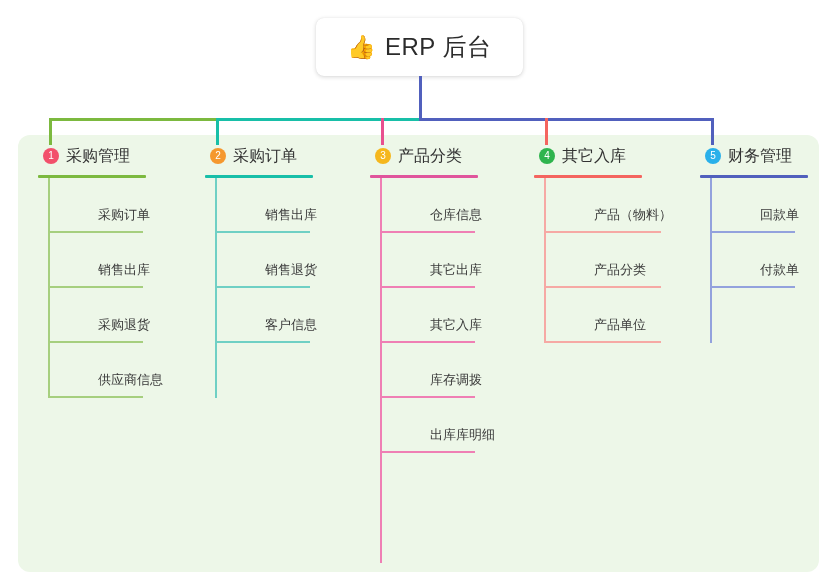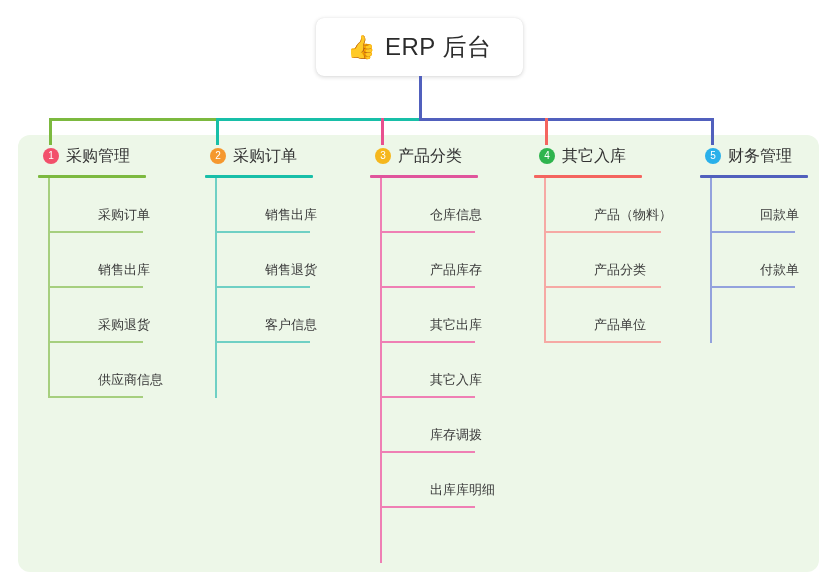--- a/index.html
+++ b/index.html
@@ -140,25 +140,20 @@
         <div class="head-rule" style="background: rgb(224, 85, 156); width: 108px;"></div>
         <div class="leaves">
           <div class="spine" style="background: rgb(239, 127, 180); height: 385px;"></div>
           <div class="leaf">
             <div class="leaf-tick" style="background: rgb(239, 127, 180);"></div>
             <div class="leaf-label">仓库信息</div>
             <div class="leaf-rule" style="background: rgb(239, 127, 180); width: 88px;"></div>
           </div>
           <div class="leaf">
             <div class="leaf-tick" style="background: rgb(239, 127, 180);"></div>
-            <div class="leaf-label">产品库存</div>
-            <div class="leaf-rule" style="background: rgb(239, 127, 180); width: 88px;"></div>
-          </div>
-          <div class="leaf">
-            <div class="leaf-tick" style="background: rgb(239, 127, 180);"></div>
             <div class="leaf-label">其它出库</div>
             <div class="leaf-rule" style="background: rgb(239, 127, 180); width: 88px;"></div>
           </div>
           <div class="leaf">
             <div class="leaf-tick" style="background: rgb(239, 127, 180);"></div>
             <div class="leaf-label">其它入库</div>
             <div class="leaf-rule" style="background: rgb(239, 127, 180); width: 88px;"></div>
           </div>
           <div class="leaf">
             <div class="leaf-tick" style="background: rgb(239, 127, 180);"></div>

